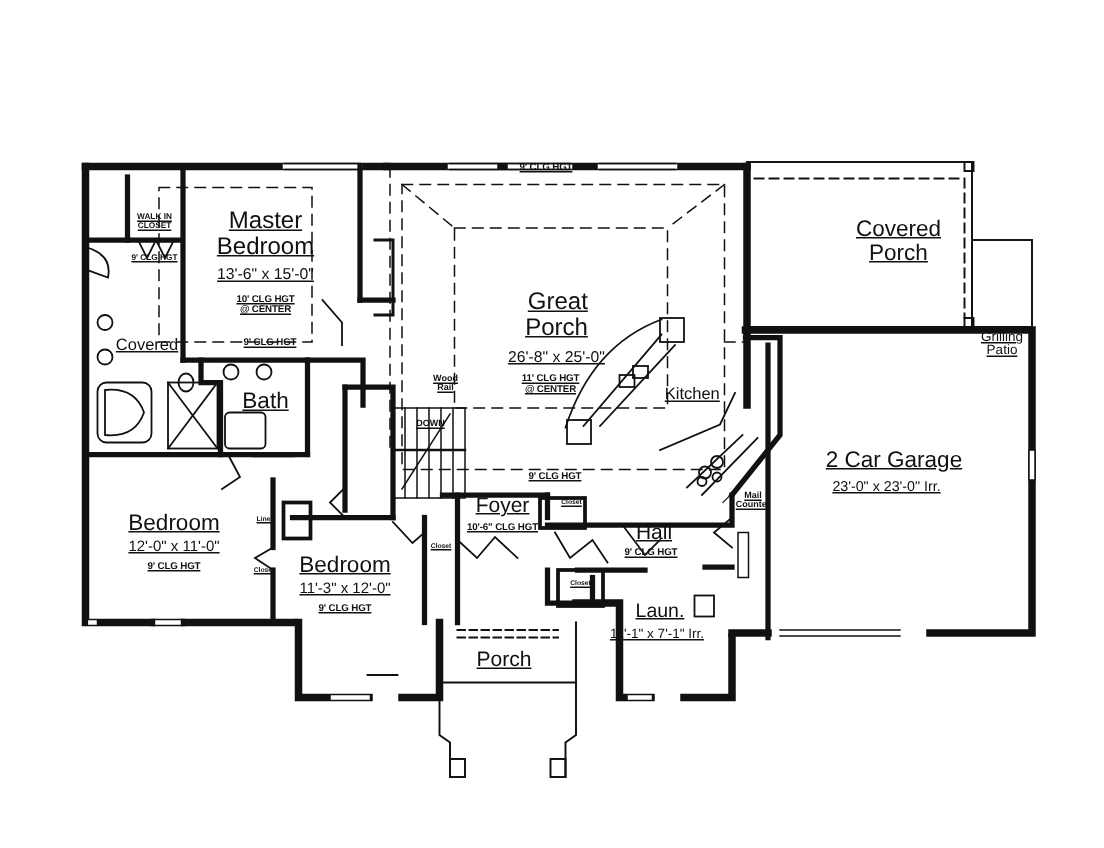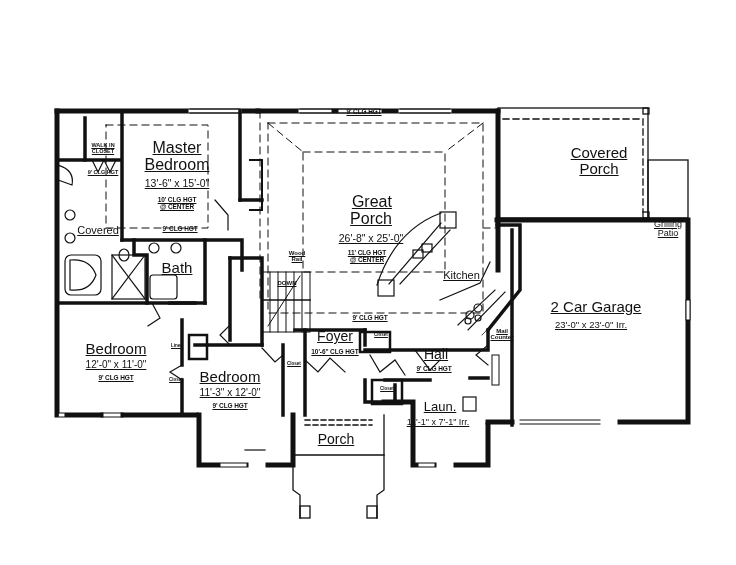--- a/index.html
+++ b/index.html
@@ -215,21 +215,21 @@
     <div>Porch</div>
   </div>
 <div class="lbl dim" style="left:371px;top:233px;">26'-8" x 25'-0"</div>
 <div class="lbl clg" style="left:367px;top:250px;">
     <div>11' CLG HGT</div>
     <div>@ CENTER</div>
   </div>
 <div class="lbl clg" style="left:364px;top:109px;">9' CLG HGT</div>
 <div class="lbl clg" style="left:370px;top:315px;">9' CLG HGT</div>
 
-<div class="lbl" style="left:456px;top:270px;font-size:11px;padding-left:11px;">Kitchen</div>
+<div class="lbl" style="left:456px;top:258px;font-size:11px;padding-left:11px;">Kitchen</div>
 
 <div class="lbl big" style="left:567px;top:145px;margin-left:32px;">
     <div>Covered</div>
     <div>Porch</div>
   </div>
 <div class="lbl small" style="left:668px;top:180px;font-size:9px;">
     <div>Grilling</div>
     <div>Patio</div>
   </div>
 

